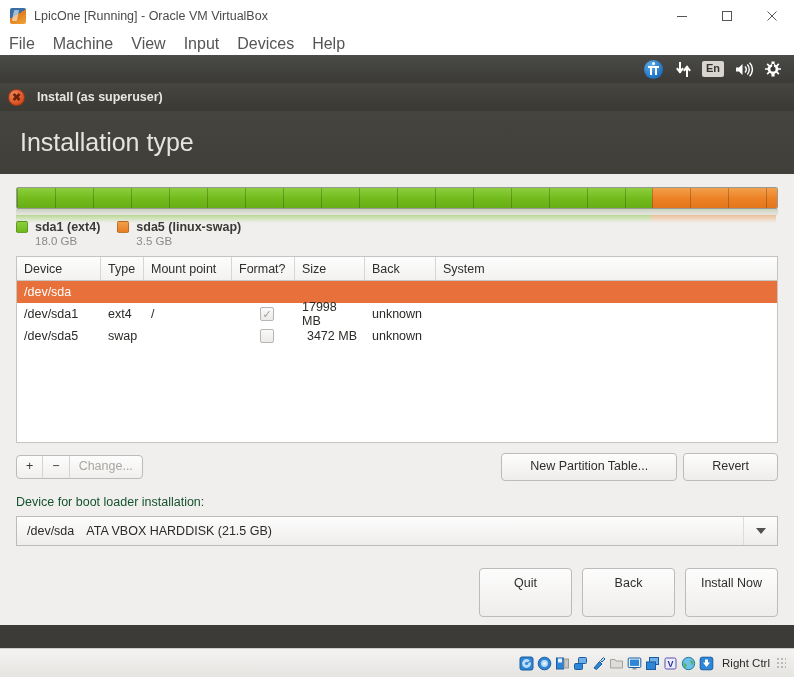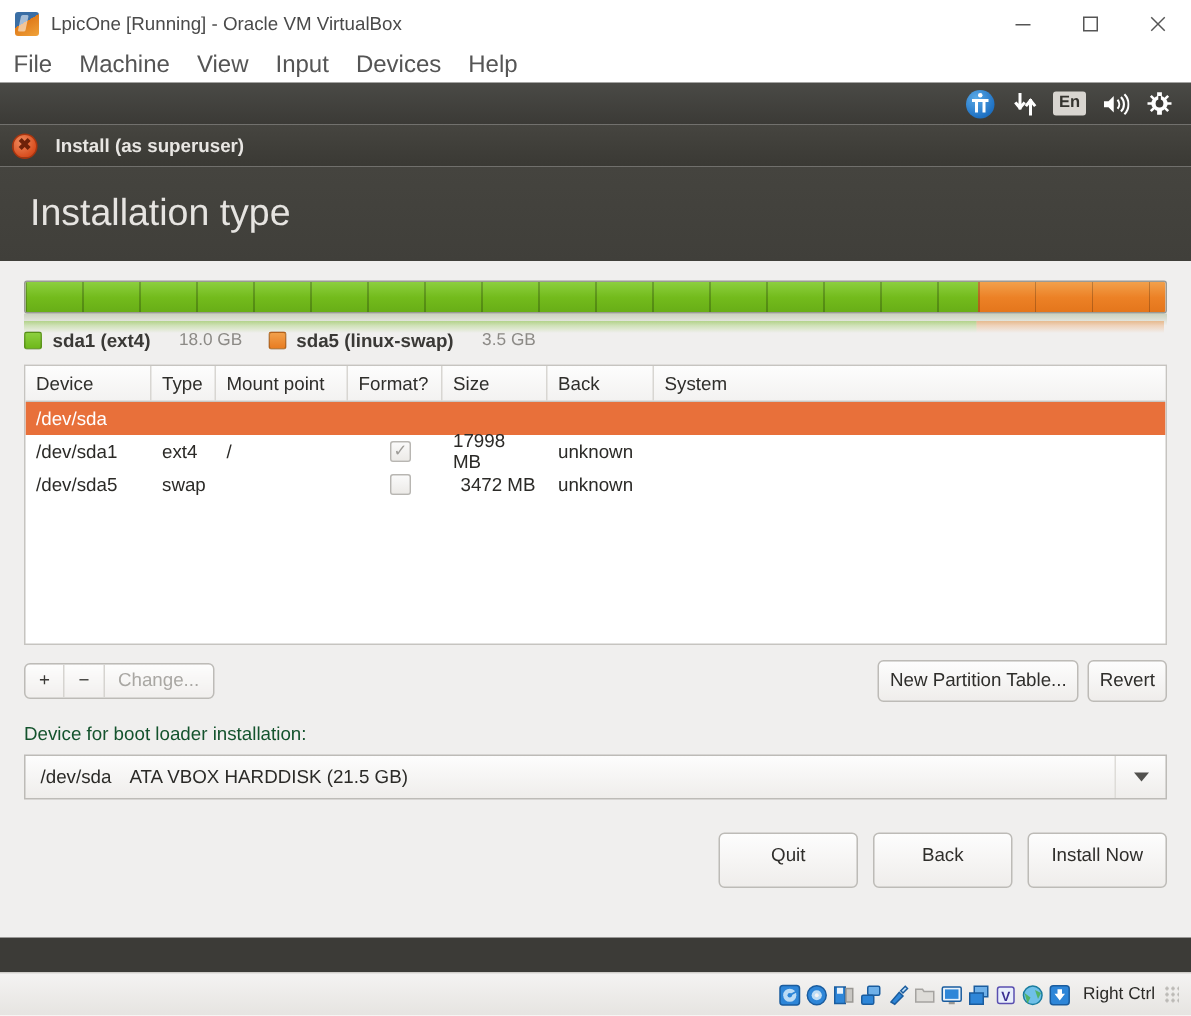--- a/index.html
+++ b/index.html
@@ -122,21 +122,21 @@
   }
   .part-reflect {
     width: 762px; height: 8px; margin-top: 0;
     background: linear-gradient(to bottom, rgba(140,160,110,.38), rgba(240,239,238,0));
   }
   .part-reflect .r-g { display: inline-block; height: 8px; background: linear-gradient(to bottom, rgba(115,187,28,.42), rgba(240,239,238,0)); }
   .part-reflect .r-o { display: inline-block; height: 8px; background: linear-gradient(to bottom, rgba(236,129,38,.42), rgba(240,239,238,0)); }
 
   
   .legend { display: flex; margin-top: 3px; }
-  .legend-item { display: flex; }
+  .legend-item { display: flex; flex-direction: column; }
   .legend-top { display: flex; align-items: center; }
   .legend-swatch {
     width: 12px; height: 12px; border-radius: 2px; margin-right: 7px; flex: none;
     border: 1px solid rgba(0,0,0,.22);
   }
   .legend-swatch.green { background: linear-gradient(#8ccf3f, #6fb81b); }
   .legend-swatch.orange { background: linear-gradient(#f2a04b, #e87d22); }
   .legend-label { font-size: 12.5px; font-weight: bold; color: #3a3936; white-space: nowrap; }
   .legend-size { font-size: 11.5px; color: #8c8a86; margin-left: 19px; margin-top: 1px; }
   .legend-item.second { margin-left: 17px; }
@@ -179,21 +179,21 @@
   .btn-group { display: flex; border: 1px solid #bdbbb7; border-radius: 4px; overflow: hidden; background: linear-gradient(#fdfdfd,#f1efed); }
   .bg-btn {
     font-size: 12.5px; color: #3a3936; padding: 3px 9px 4px; line-height: 1.25;
     border-right: 1px solid #d6d4d0; display:flex; align-items:center; justify-content:center;
   }
   .bg-btn:last-child { border-right: none; }
   .bg-btn.disabled { color: #a9a7a3; }
   .bg-btn.plus, .bg-btn.minus { min-width: 24px; }
   .right-btns { margin-left: auto; display: flex; gap: 6px; }
   .btn {
-    font-size: 12.5px; color: #2f2e2b; padding: 5px 7px 6px; line-height: 1.2;
+    font-size: 12.5px; color: #2f2e2b; padding: 5px 28px 6px; line-height: 1.2;
     border: 1px solid #bdbbb7; border-radius: 4px;
     background: linear-gradient(#fdfdfd, #efedeb);
     white-space: nowrap;
   }
 
   .boot-label { font-size: 12.5px; color: #14532d; margin-top: 14px; }
 
   .combo {
     margin-top: 7px; width: 762px; height: 30px;
     border: 1px solid #bdbbb7; border-radius: 0;
@@ -206,21 +206,21 @@
     position: absolute; right: 0; top: 0; height: 100%; width: 34px;
     display: flex; align-items: center; justify-content: center;
     border-left: 1px solid #dedcd8;
   }
   .combo-arrow i {
     width: 0; height: 0; border-left: 5px solid transparent; border-right: 5px solid transparent;
     border-top: 6px solid #52514e; display: block;
   }
 
   .footer-btns { margin-top: 22px; width: 762px; display: flex; justify-content: flex-end; gap: 10px; }
-  .btn.wide { min-width: 93px; text-align: center; justify-content: center; display: flex; padding: 7px 14px 13px; }
+  .btn.wide { min-width: 93px; text-align: center; justify-content: center; display: flex; padding: 7px 14px 25px; }
 
   
   .guest-bottom {
     position: absolute; top: 625px; left: 0; width: 794px; height: 23px;
     background: #3c3b37;
   }
 
   
   .vbox-statusbar {
     position: absolute; top: 648px; left: 0; width: 794px; height: 29px;

